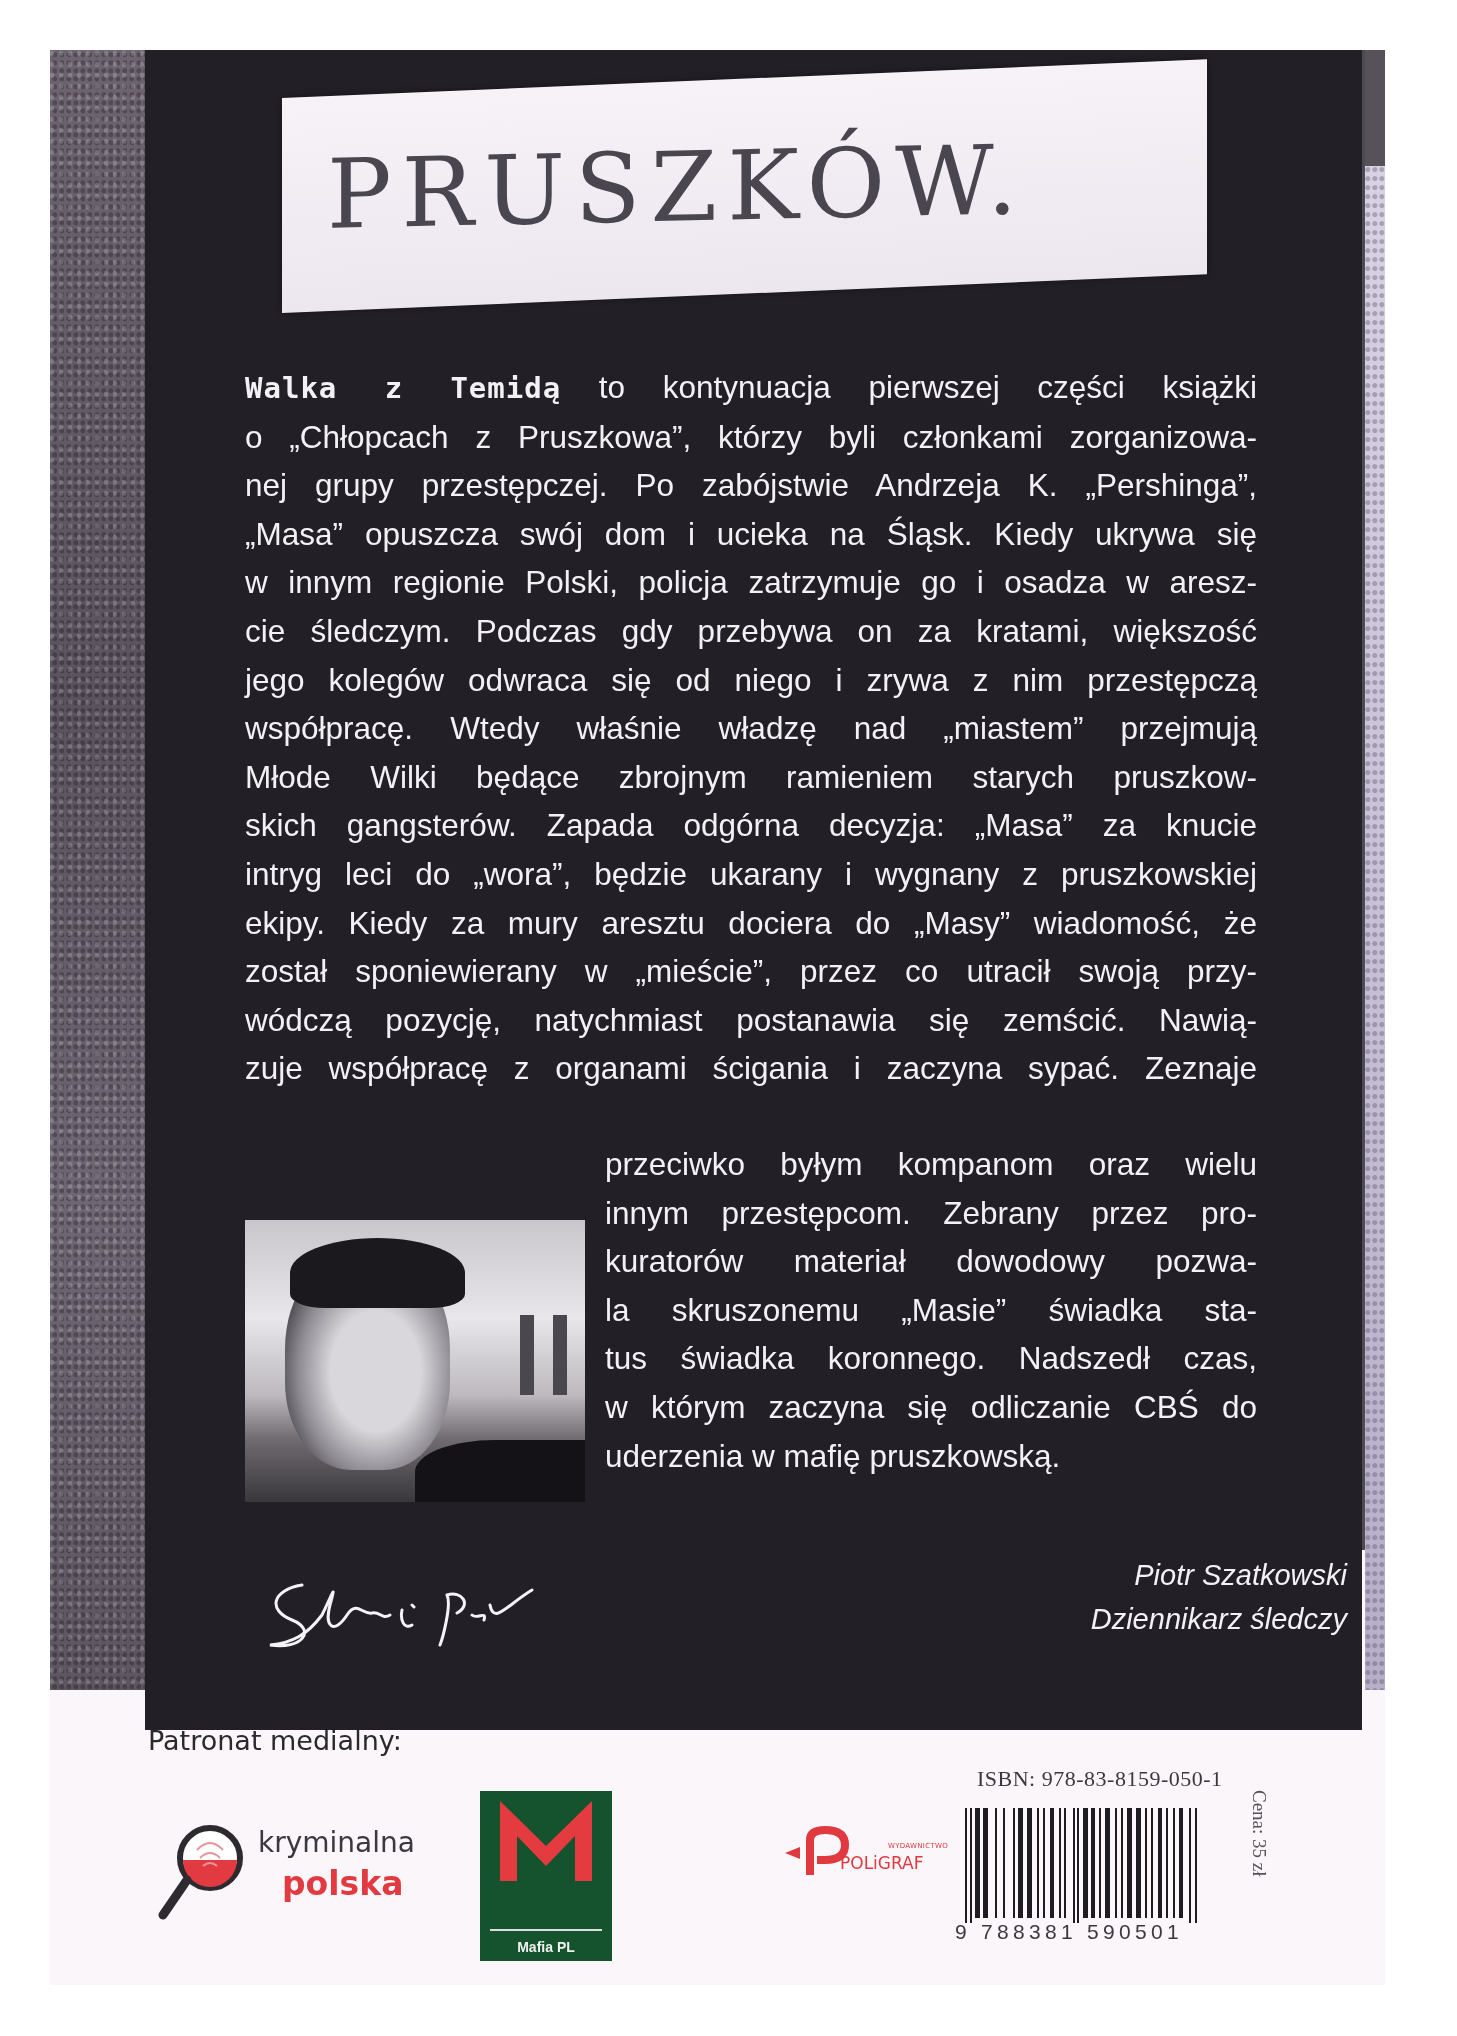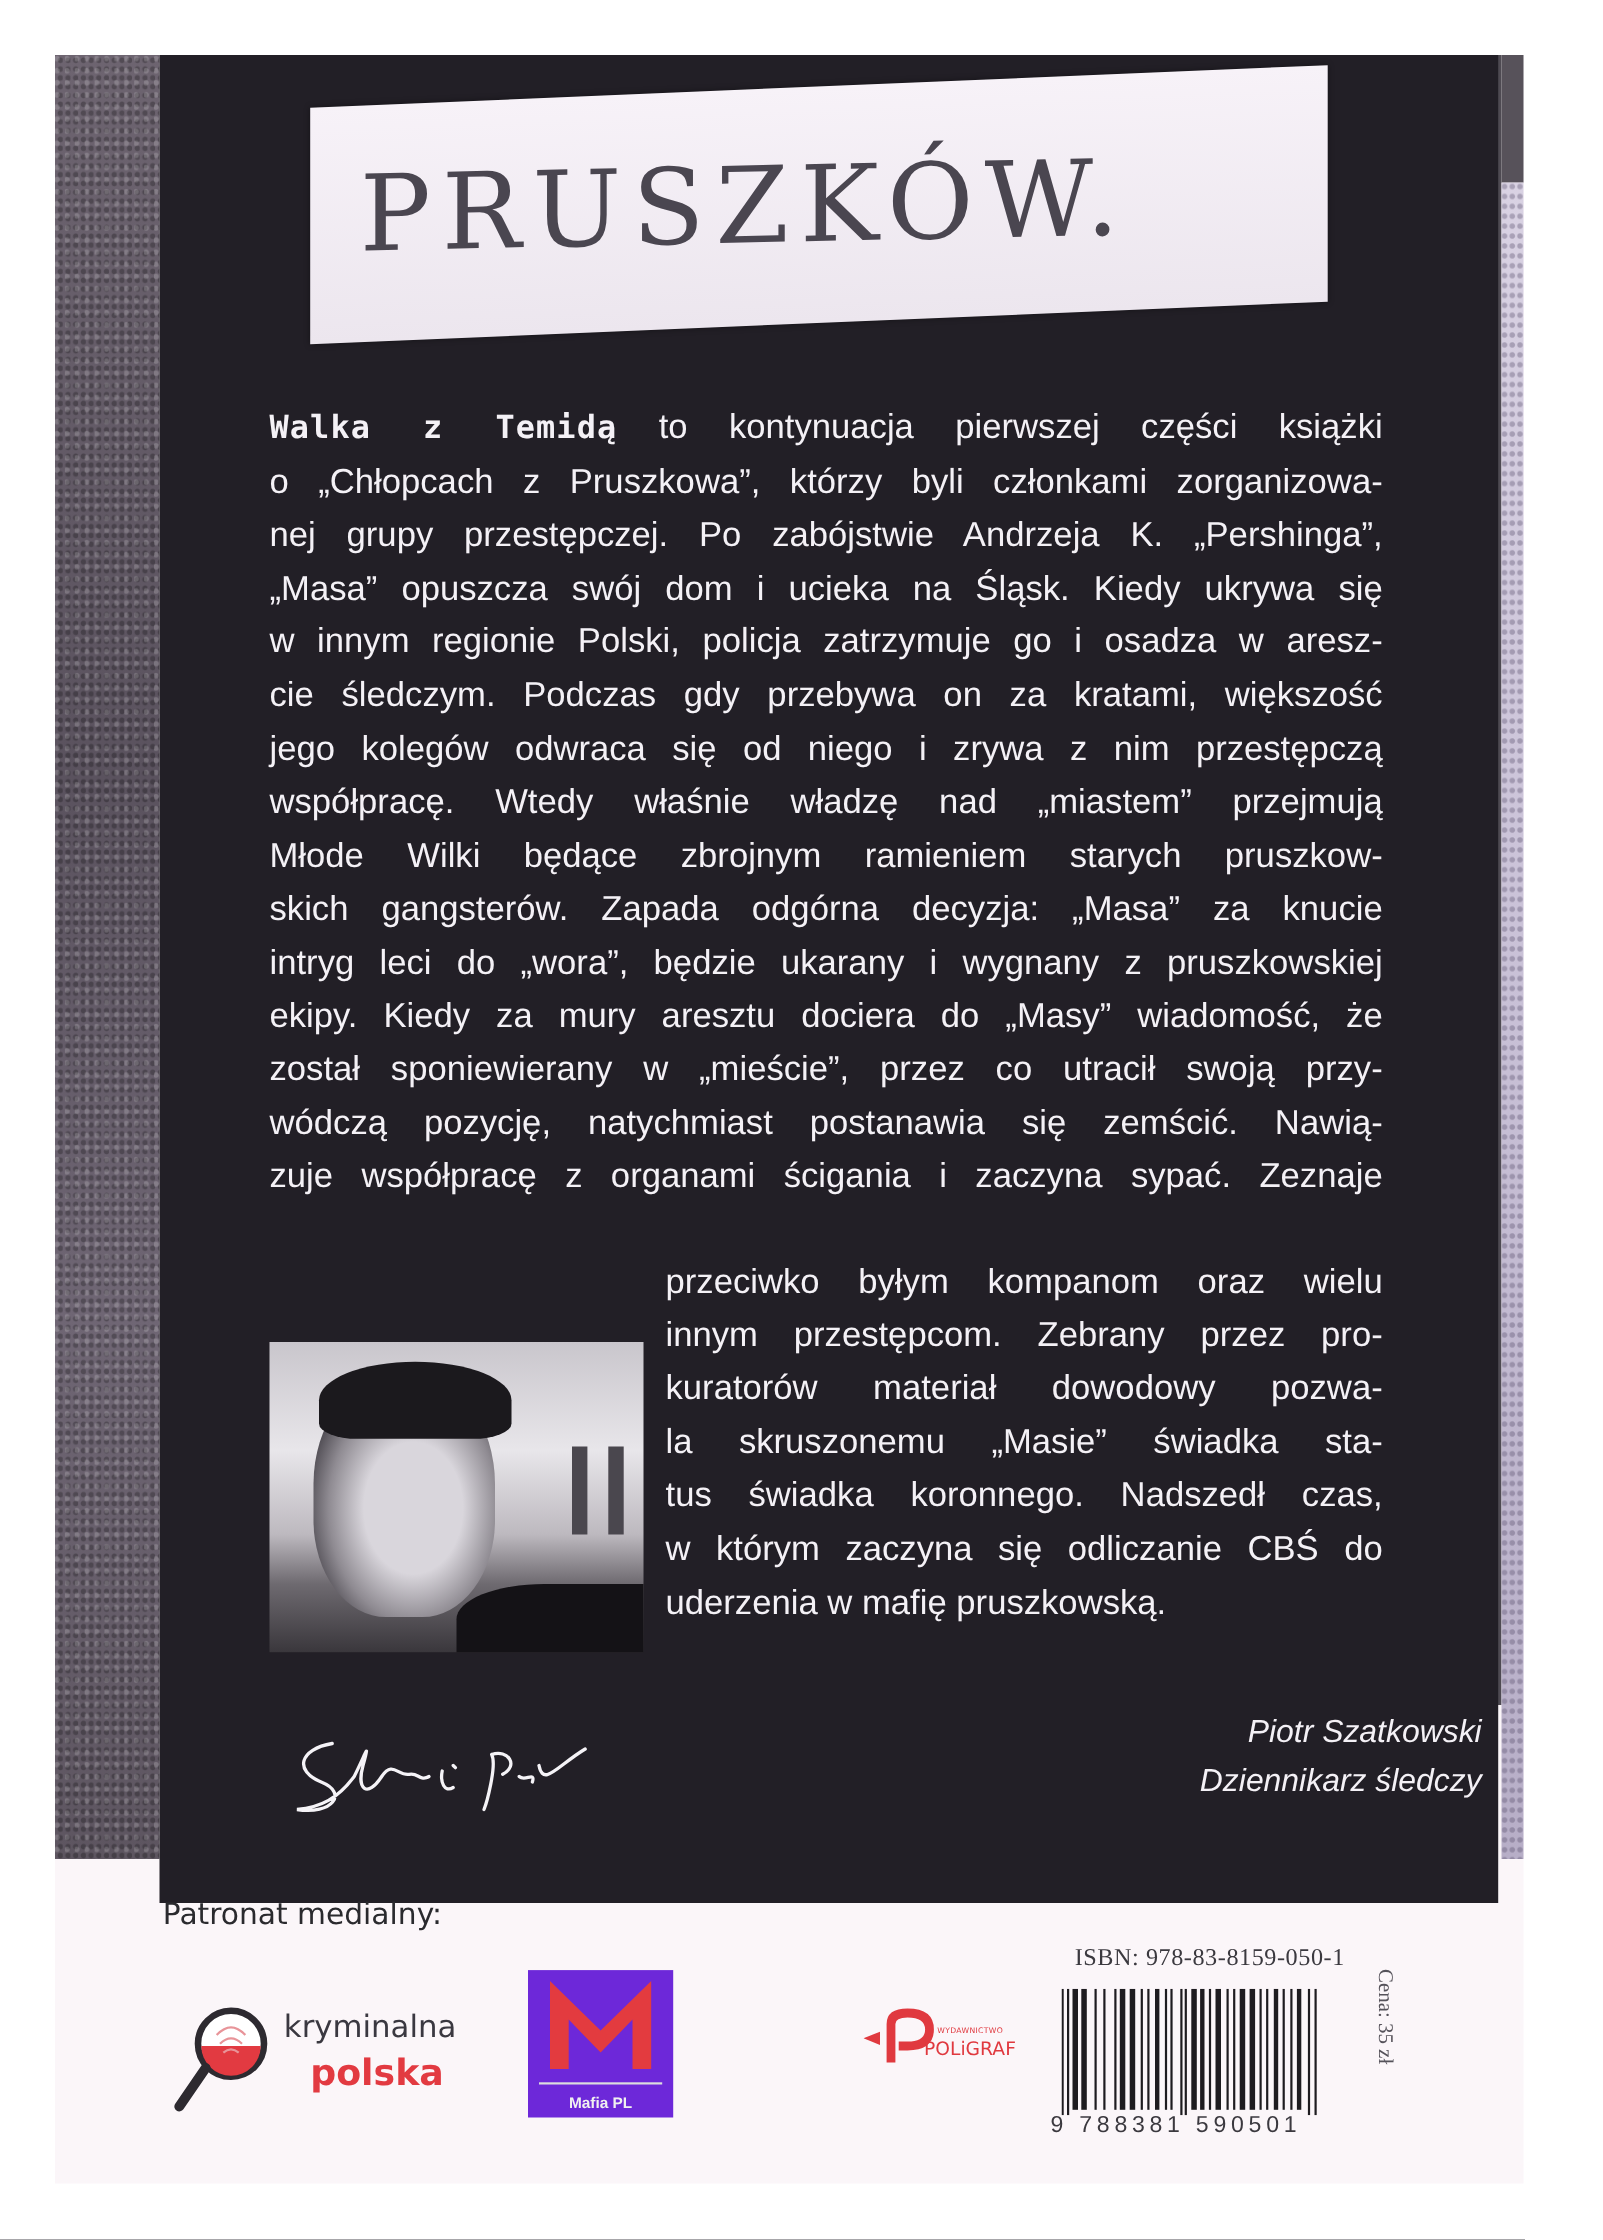--- a/index.html
+++ b/index.html
@@ -32,25 +32,25 @@
     background: radial-gradient(ellipse at 55% 55%, #d9d6dc 0 35%, #8f8b92 60%, #2c2930 85%); }
   .photo .hair { position:absolute; left:45px; top:18px; width:175px; height:70px; border-radius:50% 50% 20% 20%; background:#1b191d; }
   .photo .tower { position:absolute; top:95px; width:14px; height:80px; background:#4a474e; }
   .photo .shoulder { position:absolute; left:170px; top:220px; width:200px; height:80px; background:#141216; border-radius:40% 0 0 0; }
   .signature { position:absolute; left:262px; top:1565px; width:300px; height:95px; }
   .author { position:absolute; right:110px; top:1553px; text-align:right; color:#f4f1f6; font-family:"Liberation Sans", sans-serif; font-style:italic; font-size:29px; line-height:44px; }
   .patronat { position:absolute; left:148px; top:1725px; font-family:"DejaVu Sans", sans-serif; font-size:27px; color:#2a2a2e; }
   .kp-logo { position:absolute; left:145px; top:1820px; width:290px; height:100px; }
   .kp-text1 { position:absolute; left:258px; top:1826px; font-family:"DejaVu Sans", sans-serif; font-size:28px; color:#3a3840; }
   .kp-text2 { position:absolute; left:282px; top:1864px; font-family:"DejaVu Sans", sans-serif; font-weight:bold; font-size:33px; color:#e23a41; }
-  .mafia { position:absolute; left:480px; top:1791px; width:132px; height:134px; background:#6d28d9; }
+  .mafia { position:absolute; left:480px; top:1791px; width:132px; height:170px; background:#14532d; }
   .mafia-label { position:absolute; left:0; bottom:6px; width:100%; text-align:center; color:#f0f0f0; font-family:"Liberation Sans", sans-serif; font-weight:bold; font-size:14px; }
   .mafia-line { position:absolute; left:10px; right:10px; bottom:30px; height:2px; background:#ddd; }
   .poligraf { position:absolute; left:785px; top:1825px; width:145px; height:70px; }
-  .pol-wyd { position:absolute; left:852px; top:1842px; font-family:"DejaVu Sans", sans-serif; font-size:7px; color:#e0393f; letter-spacing:0.3px; }
+  .pol-wyd { position:absolute; left:888px; top:1842px; font-family:"DejaVu Sans", sans-serif; font-size:7px; color:#e0393f; letter-spacing:0.3px; }
   .pol-name { position:absolute; left:840px; top:1853px; font-family:"DejaVu Sans", sans-serif; font-size:17px; color:#e0393f;text-align:center; }
   .isbn { position:absolute; left:948px; top:1766px; font-family:"Liberation Serif", serif; font-size:22px; color:#3b393f; letter-spacing:0.5px;margin-left:29px; }
   .barcode { position:absolute; left:965px; top:1808px; width:240px; height:115px; }
   .barcode-digits { position:absolute; left:955px; top:1920px; font-family:"Liberation Sans", sans-serif; font-size:21px; color:#3b393f; letter-spacing:4.3px; }
   .price { position:absolute; left:1270px; top:1790px; font-family:"Liberation Serif", serif; font-size:19px; color:#55525a; transform: rotate(90deg); transform-origin:left top; white-space:nowrap; }
 </style>
 </head>
 <body>
 
 <div class="cover"></div>

